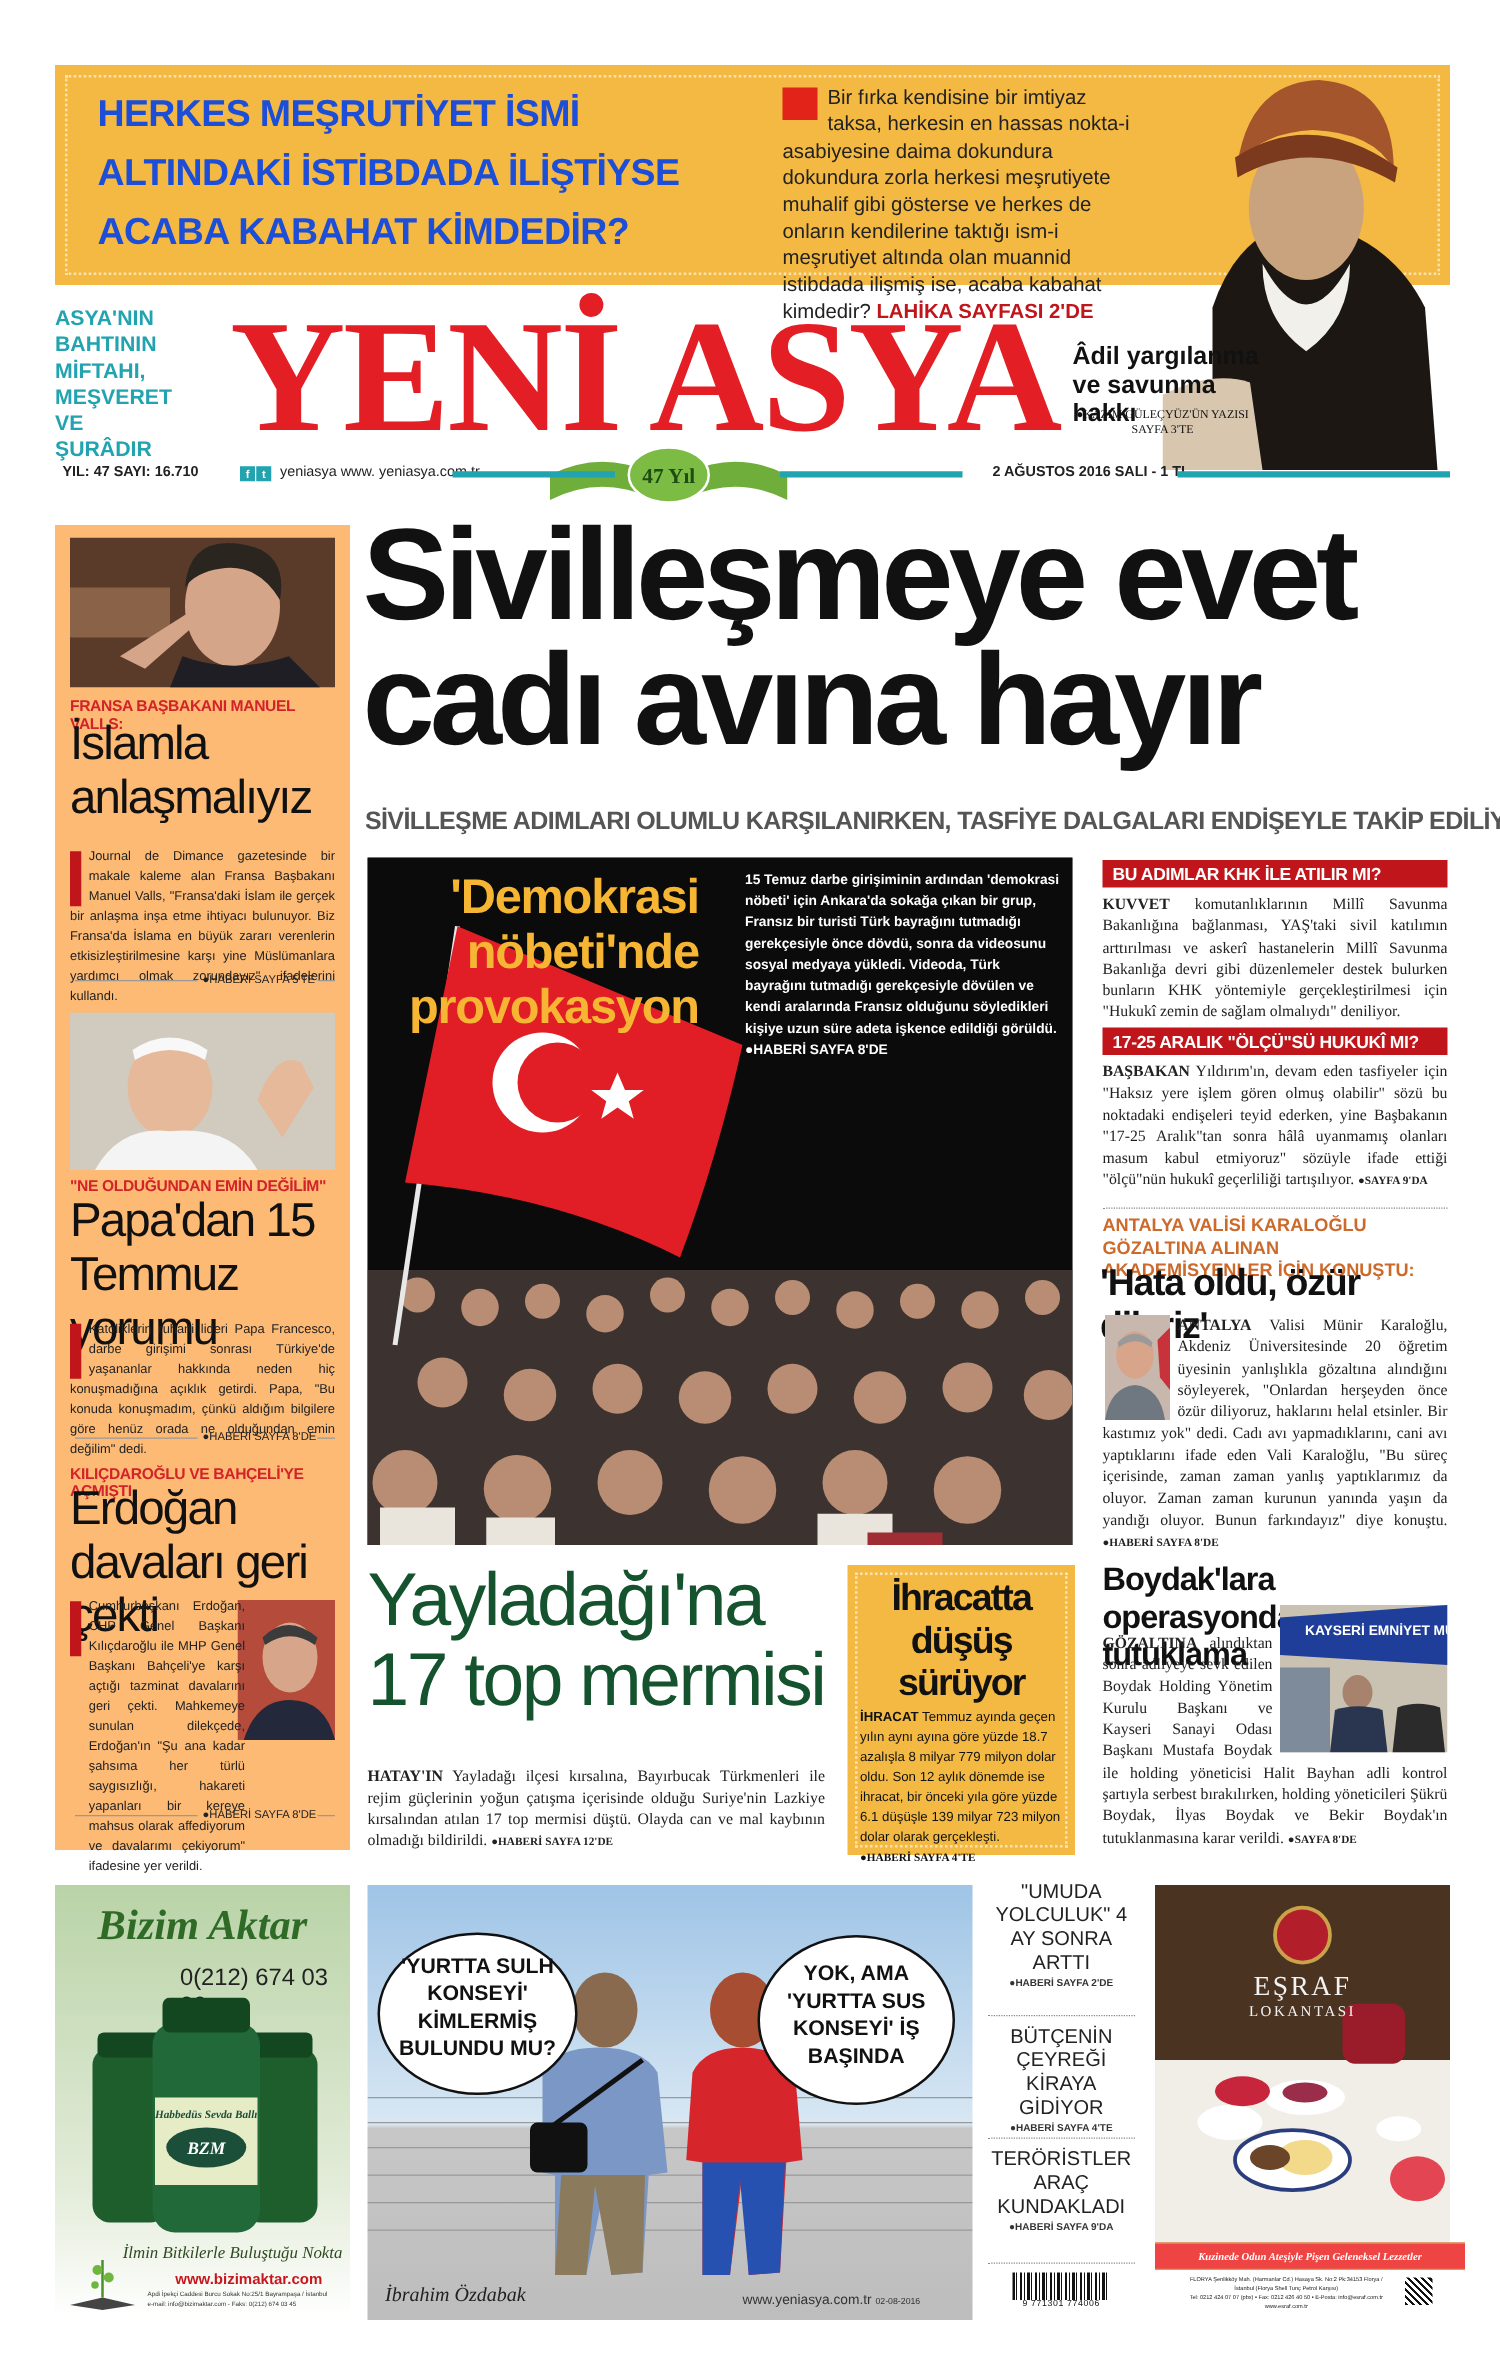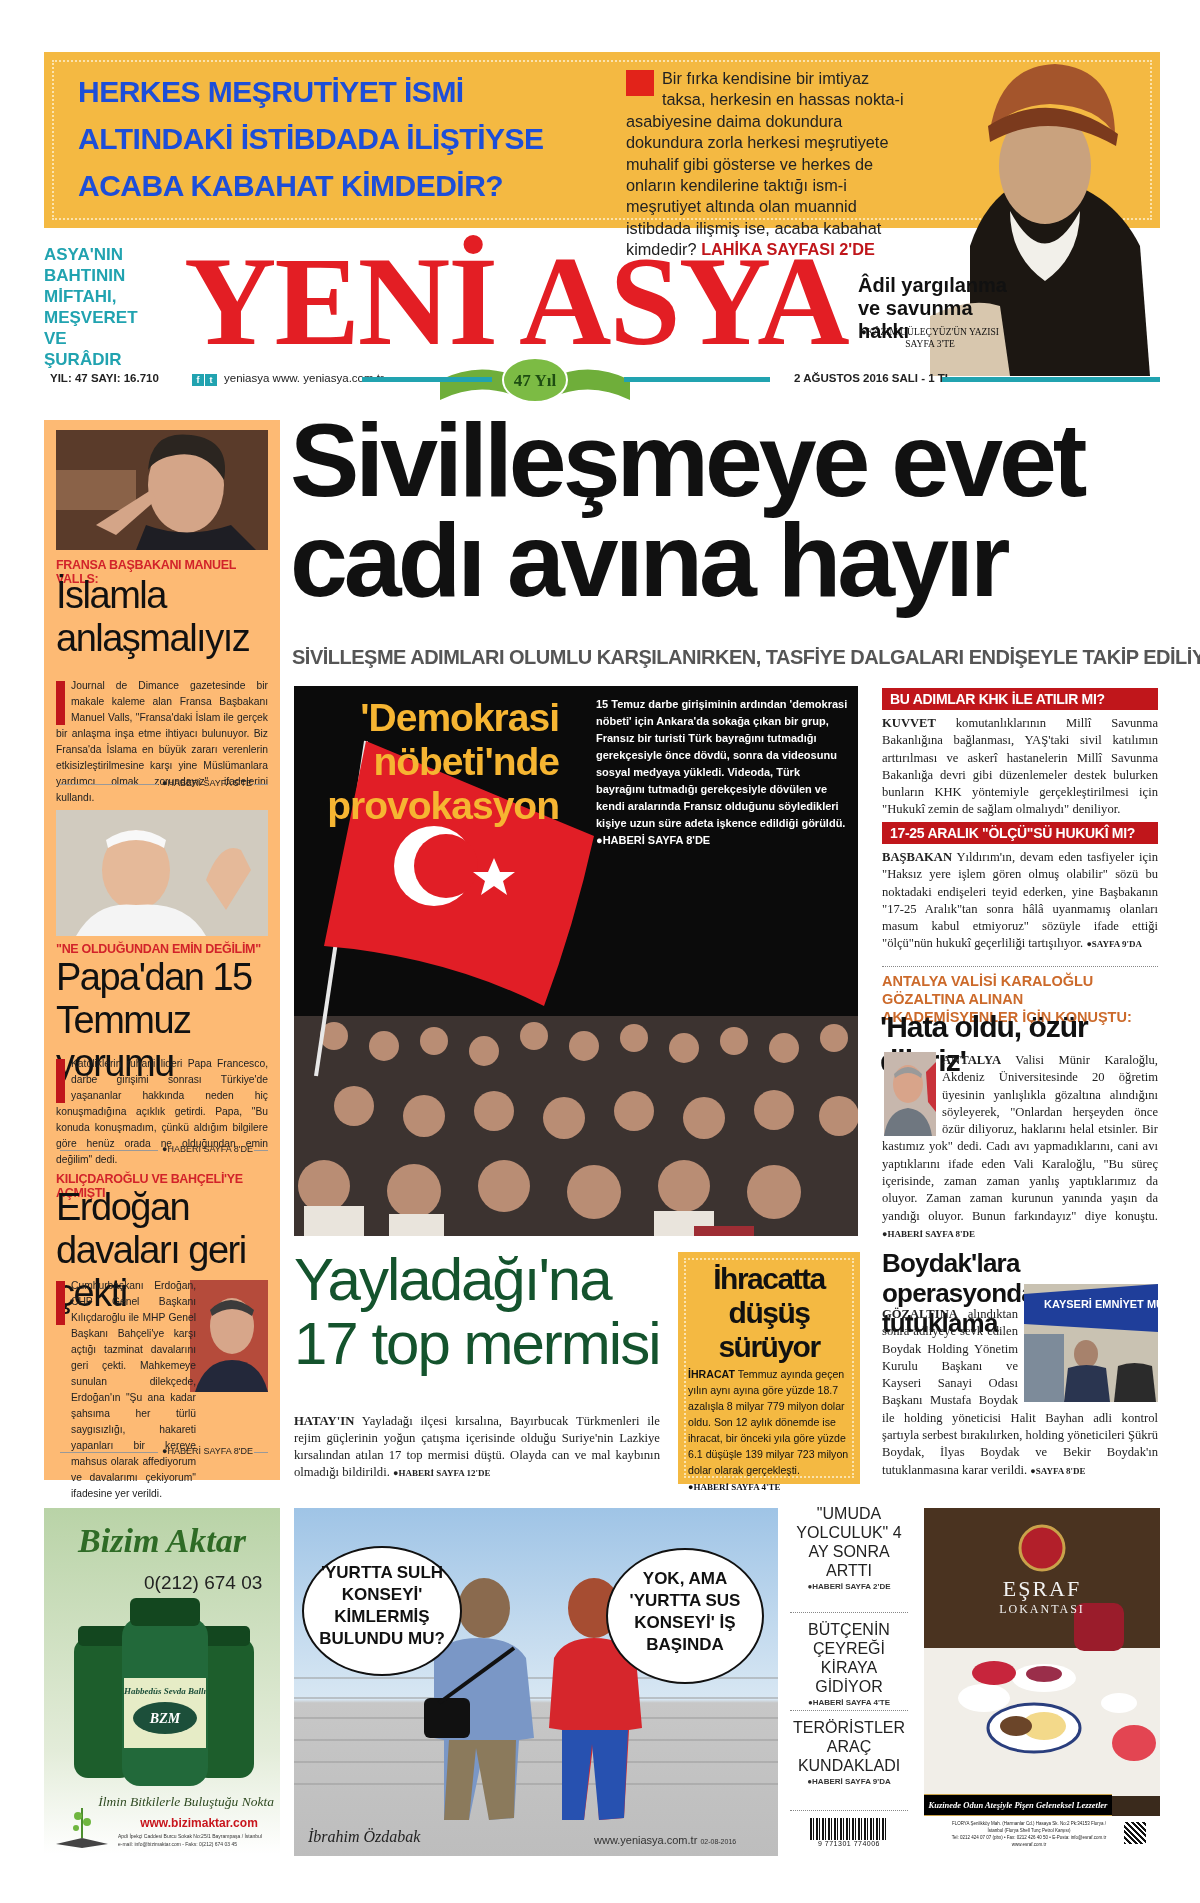--- a/index.html
+++ b/index.html
@@ -335,21 +335,21 @@
     <ellipse cx="92" cy="218" rx="16" ry="10" fill="#6b4529"></ellipse>
     <ellipse cx="60" cy="190" rx="26" ry="14" fill="#fff"></ellipse>
     <ellipse cx="120" cy="170" rx="32" ry="14" fill="#fff"></ellipse>
     <ellipse cx="120" cy="166" rx="18" ry="8" fill="#9a2e4a"></ellipse>
     <ellipse cx="70" cy="165" rx="22" ry="12" fill="#c7253c"></ellipse>
     <ellipse cx="210" cy="235" rx="22" ry="18" fill="#e34552"></ellipse>
     <ellipse cx="195" cy="195" rx="18" ry="10" fill="#fff"></ellipse>
   </svg>
   <div class="abs" style="left:0;top:68px;width:236px;font-family:'Liberation Serif',serif;font-size:22px;color:#f2f2f2;text-align:center;letter-spacing:2px">EŞRAF</div>
   <div class="abs" style="left:0;top:94px;width:236px;font-family:'Liberation Serif',serif;font-size:12px;color:#f2f2f2;text-align:center;letter-spacing:2px">LOKANTASI</div>
-  <div class="abs" style="left:0;top:286px;width:188px;height:22px;background:#000000;border-top:1px solid #c9a24a;border-bottom:1px solid #c9a24a;color:#fff;font-family:'Liberation Serif',serif;font-style:italic;font-weight:700;font-size:8.5px;line-height:20px;text-align:center">Kuzinede Odun Ateşiyle Pişen Geleneksel Lezzetler</div>
+  <div class="abs" style="left:0;top:286px;width:248px;height:22px;background:#ef4444;border-top:1px solid #c9a24a;border-bottom:1px solid #c9a24a;color:#fff;font-family:'Liberation Serif',serif;font-style:italic;font-weight:700;font-size:8.5px;line-height:20px;text-align:center">Kuzinede Odun Ateşiyle Pişen Geleneksel Lezzetler</div>
   <div class="abs" style="left:0;top:308px;width:236px;height:40px;background:#fff">
     <div class="abs" style="left:20px;top:4px;width:170px;font-size:4.5px;line-height:7px;color:#222;text-align:center">
         <div>FLORYA Şenlikköy Mah. (Harmanlar Cd.) Hasaya Sk. No:2 Pk:34153 Florya / İstanbul (Florya Shell Tunç Petrol Karşısı)</div>
         <div>Tel: 0212 424 07 07 (pbx) • Fax: 0212 426 40 50 • E-Posta: info@esraf.com.tr</div>
         <div>www.esraf.com.tr</div>
       </div>
     <div class="abs" style="left:200px;top:6px;width:22px;height:22px;background:repeating-linear-gradient(45deg,#111 0 2px,#fff 2px 4px)"></div>
   </div>
 </div>
 

